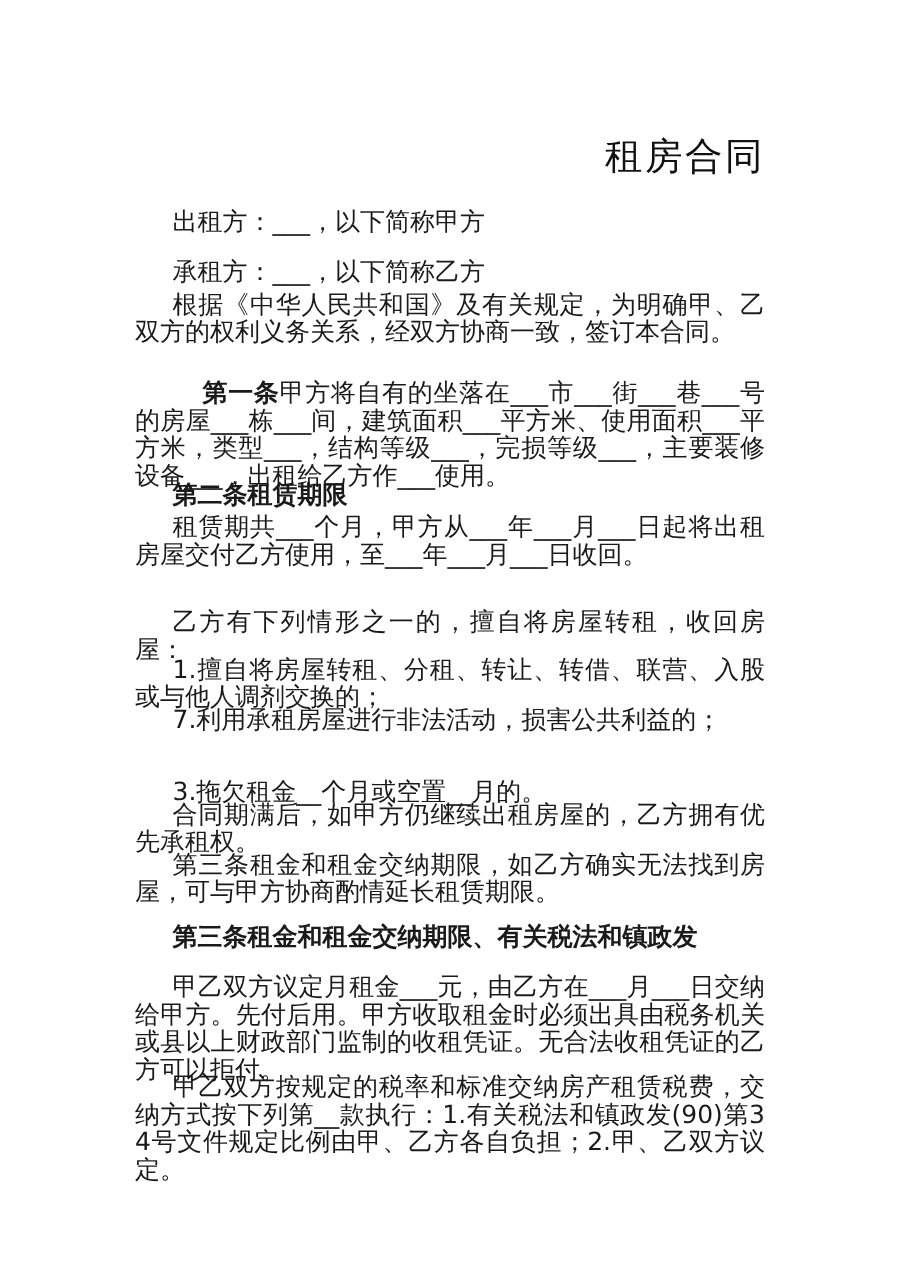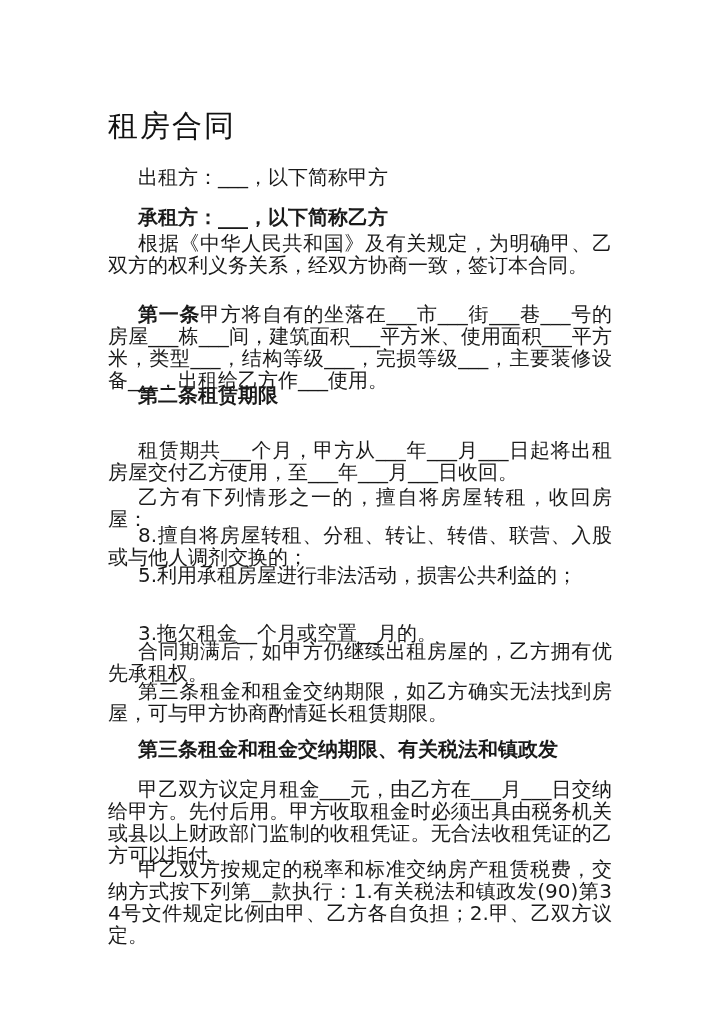--- a/index.html
+++ b/index.html
@@ -19,21 +19,21 @@
     position: absolute;
     left: 108px;
     top: 0;
     width: 504px;
   }
   .title {
     position: absolute;
     left: 0;
     top: 106px;
     width: 504px;
-    text-align: left;
+    text-align: right;
     font-family: "DejaVu Serif", "Liberation Serif", serif;
     font-size: 30px;
     line-height: 40px;
     font-weight: normal;
     color: #111;
     letter-spacing: 2px;
     margin: 0;
   }
   .p {
     position: absolute;
@@ -45,49 +45,50 @@
     text-align: justify;
     text-align-last: left;
     white-space: normal;
     word-break: break-all;
   }
   .indent {
     text-indent: 30px;
   }
   .bold {
     font-weight: bold;
+    margin-left: 24px;
   }
   .heading {
     font-weight: bold;
   }
 </style>
 </head>
 <body>
 
 <div class="page">
 
   <h1 class="title">租房合同</h1>
 
   <p class="p indent" style="top:166px;">出租方：___，以下简称甲方</p>
 
-  <p class="p indent" style="top:206px;font-weight:bold;">承租方：___，以下简称乙方</p>
+  <p class="p indent" style="top:206px;">承租方：___，以下简称乙方</p>
 
   <p class="p indent" style="top:232px;">根据《中华人民共和国》及有关规定，为明确甲、乙双方的权利义务关系，经双方协商一致，签订本合同。</p>
 
   <p class="p indent" style="top:303px;"><span class="bold">第一条</span><span>甲方将自有的坐落在___市___街___巷___号的房屋___栋___间，建筑面积___平方米、使用面积___平方米，类型___，结构等级___，完损等级___，主要装修设备___，出租给乙方作___使用。</span></p>
 
   <p class="p indent heading" style="top:384px;">第二条租赁期限</p>
 
-  <p class="p indent" style="top:439px;">租赁期共___个月，甲方从___年___月___日起将出租房屋交付乙方使用，至___年___月___日收回。</p>
+  <p class="p indent" style="top:410px;">租赁期共___个月，甲方从___年___月___日起将出租房屋交付乙方使用，至___年___月___日收回。</p>
 
   <p class="p indent" style="top:486px;">乙方有下列情形之一的，擅自将房屋转租，收回房屋：</p>
 
-  <p class="p indent" style="top:524px;">8.擅自将房屋转租、分租、转让、转借、联营、入股或与他人调剂交换的；</p>
+  <p class="p indent" style="top:524px;">1.擅自将房屋转租、分租、转让、转借、联营、入股或与他人调剂交换的；</p>
 
-  <p class="p indent" style="top:564px;">5.利用承租房屋进行非法活动，损害公共利益的；</p>
+  <p class="p indent" style="top:564px;">7.利用承租房屋进行非法活动，损害公共利益的；</p>
 
   <p class="p indent" style="top:602px;margin-top:20px;">3.拖欠租金__个月或空置__月的。</p>
 
   <p class="p indent" style="top:640px;">合同期满后，如甲方仍继续出租房屋的，乙方拥有优先承租权。</p>
 
   <p class="p indent" style="top:680px;">第三条租金和租金交纳期限，如乙方确实无法找到房屋，可与甲方协商酌情延长租赁期限。</p>
 
   <p class="p indent heading" style="top:738px;">第三条租金和租金交纳期限、有关税法和镇政发</p>
 
   <p class="p indent" style="top:778px;">甲乙双方议定月租金___元，由乙方在___月___日交纳给甲方。先付后用。甲方收取租金时必须出具由税务机关或县以上财政部门监制的收租凭证。无合法收租凭证的乙方可以拒付。</p>

